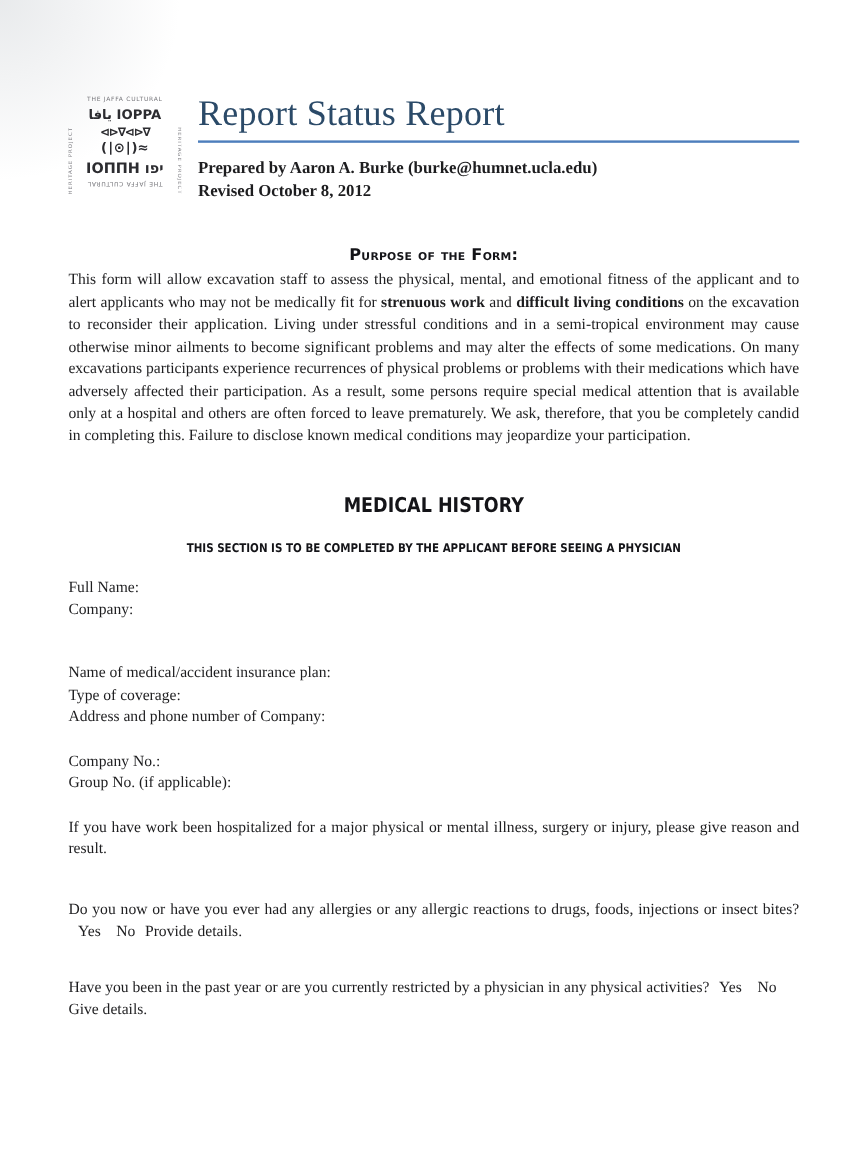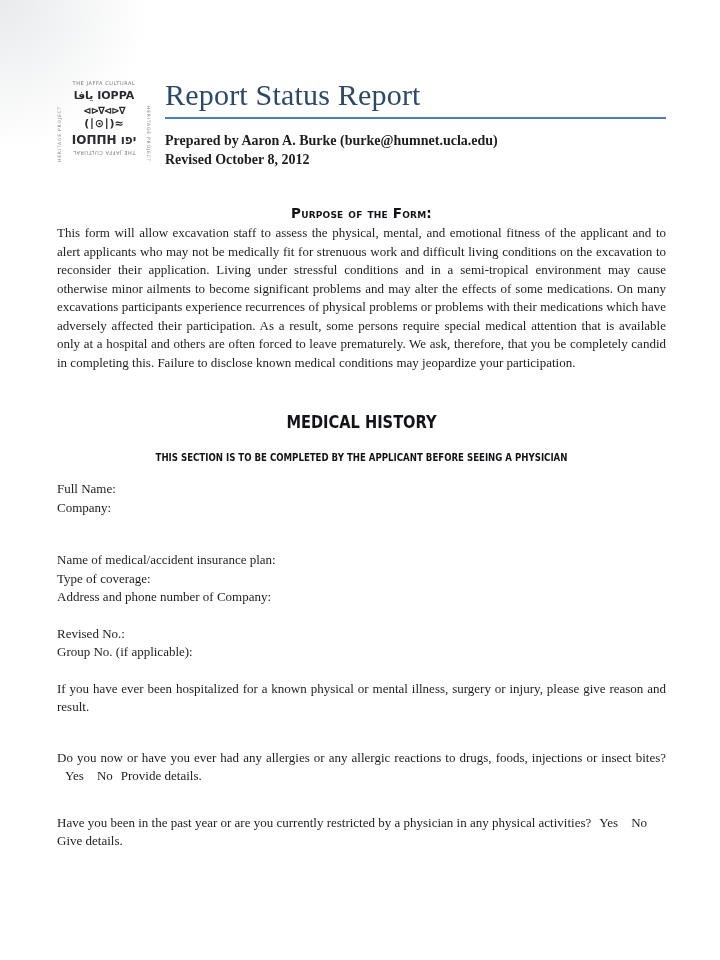--- a/index.html
+++ b/index.html
@@ -88,21 +88,21 @@
   .mh-sub    { margin-top: 20px; font-size: 10px; }
   .squeeze   { display: block; transform: scaleX(0.86); transform-origin: 50% 50%; white-space: nowrap; }
 
   
   .body-par {
     margin: 3px 0 0 0;
     text-align: justify;
     font-size: 13px;
     line-height: 18.5px;
   }
-  .b { font-weight: normal; }
+  .b { font-weight: bold; }
 
   .field-group { margin: 0; font-size: 13px; line-height: 18.5px; }
   .fg1 { margin-top: 17px; }
   .fg2 { margin-top: 34px; }
   .fg3 { margin-top: 18px; }
 
   .question {
     margin: 0;
     text-align: justify;
     font-size: 13px;
@@ -158,25 +158,25 @@
       <div>Company:</div>
     </div>
 
     <div class="field-group fg2">
       <div>Name of medical/accident insurance plan:</div>
       <div>Type of coverage:</div>
       <div>Address and phone number of Company:</div>
     </div>
 
     <div class="field-group fg3">
-      <div>Revised No.:</div>
+      <div>Company No.:</div>
       <div>Group No. (if applicable):</div>
     </div>
 
-    <p class="question q1">If you have ever been hospitalized for a known physical or mental illness, surgery or injury, please give reason and result.</p>
+    <p class="question q1">If you have work been hospitalized for a major physical or mental illness, surgery or injury, please give reason and result.</p>
 
     <p class="question q2"><span>Do you now or have you ever had any allergies or any allergic reactions to drugs, foods, injections or insect bites?</span><span class="yn">Yes</span><span class="yn wide">No</span><span class="yn">Provide details.</span></p>
 
     <p class="question q3"><span>Have you been in the past year or are you currently restricted by a physician in any physical activities?</span><span class="yn">Yes</span><span class="yn wide">No</span></p>
     <div class="q-suffix-line">Give details.</div>
 
   </div>
 </div>
 
 </body></html>

